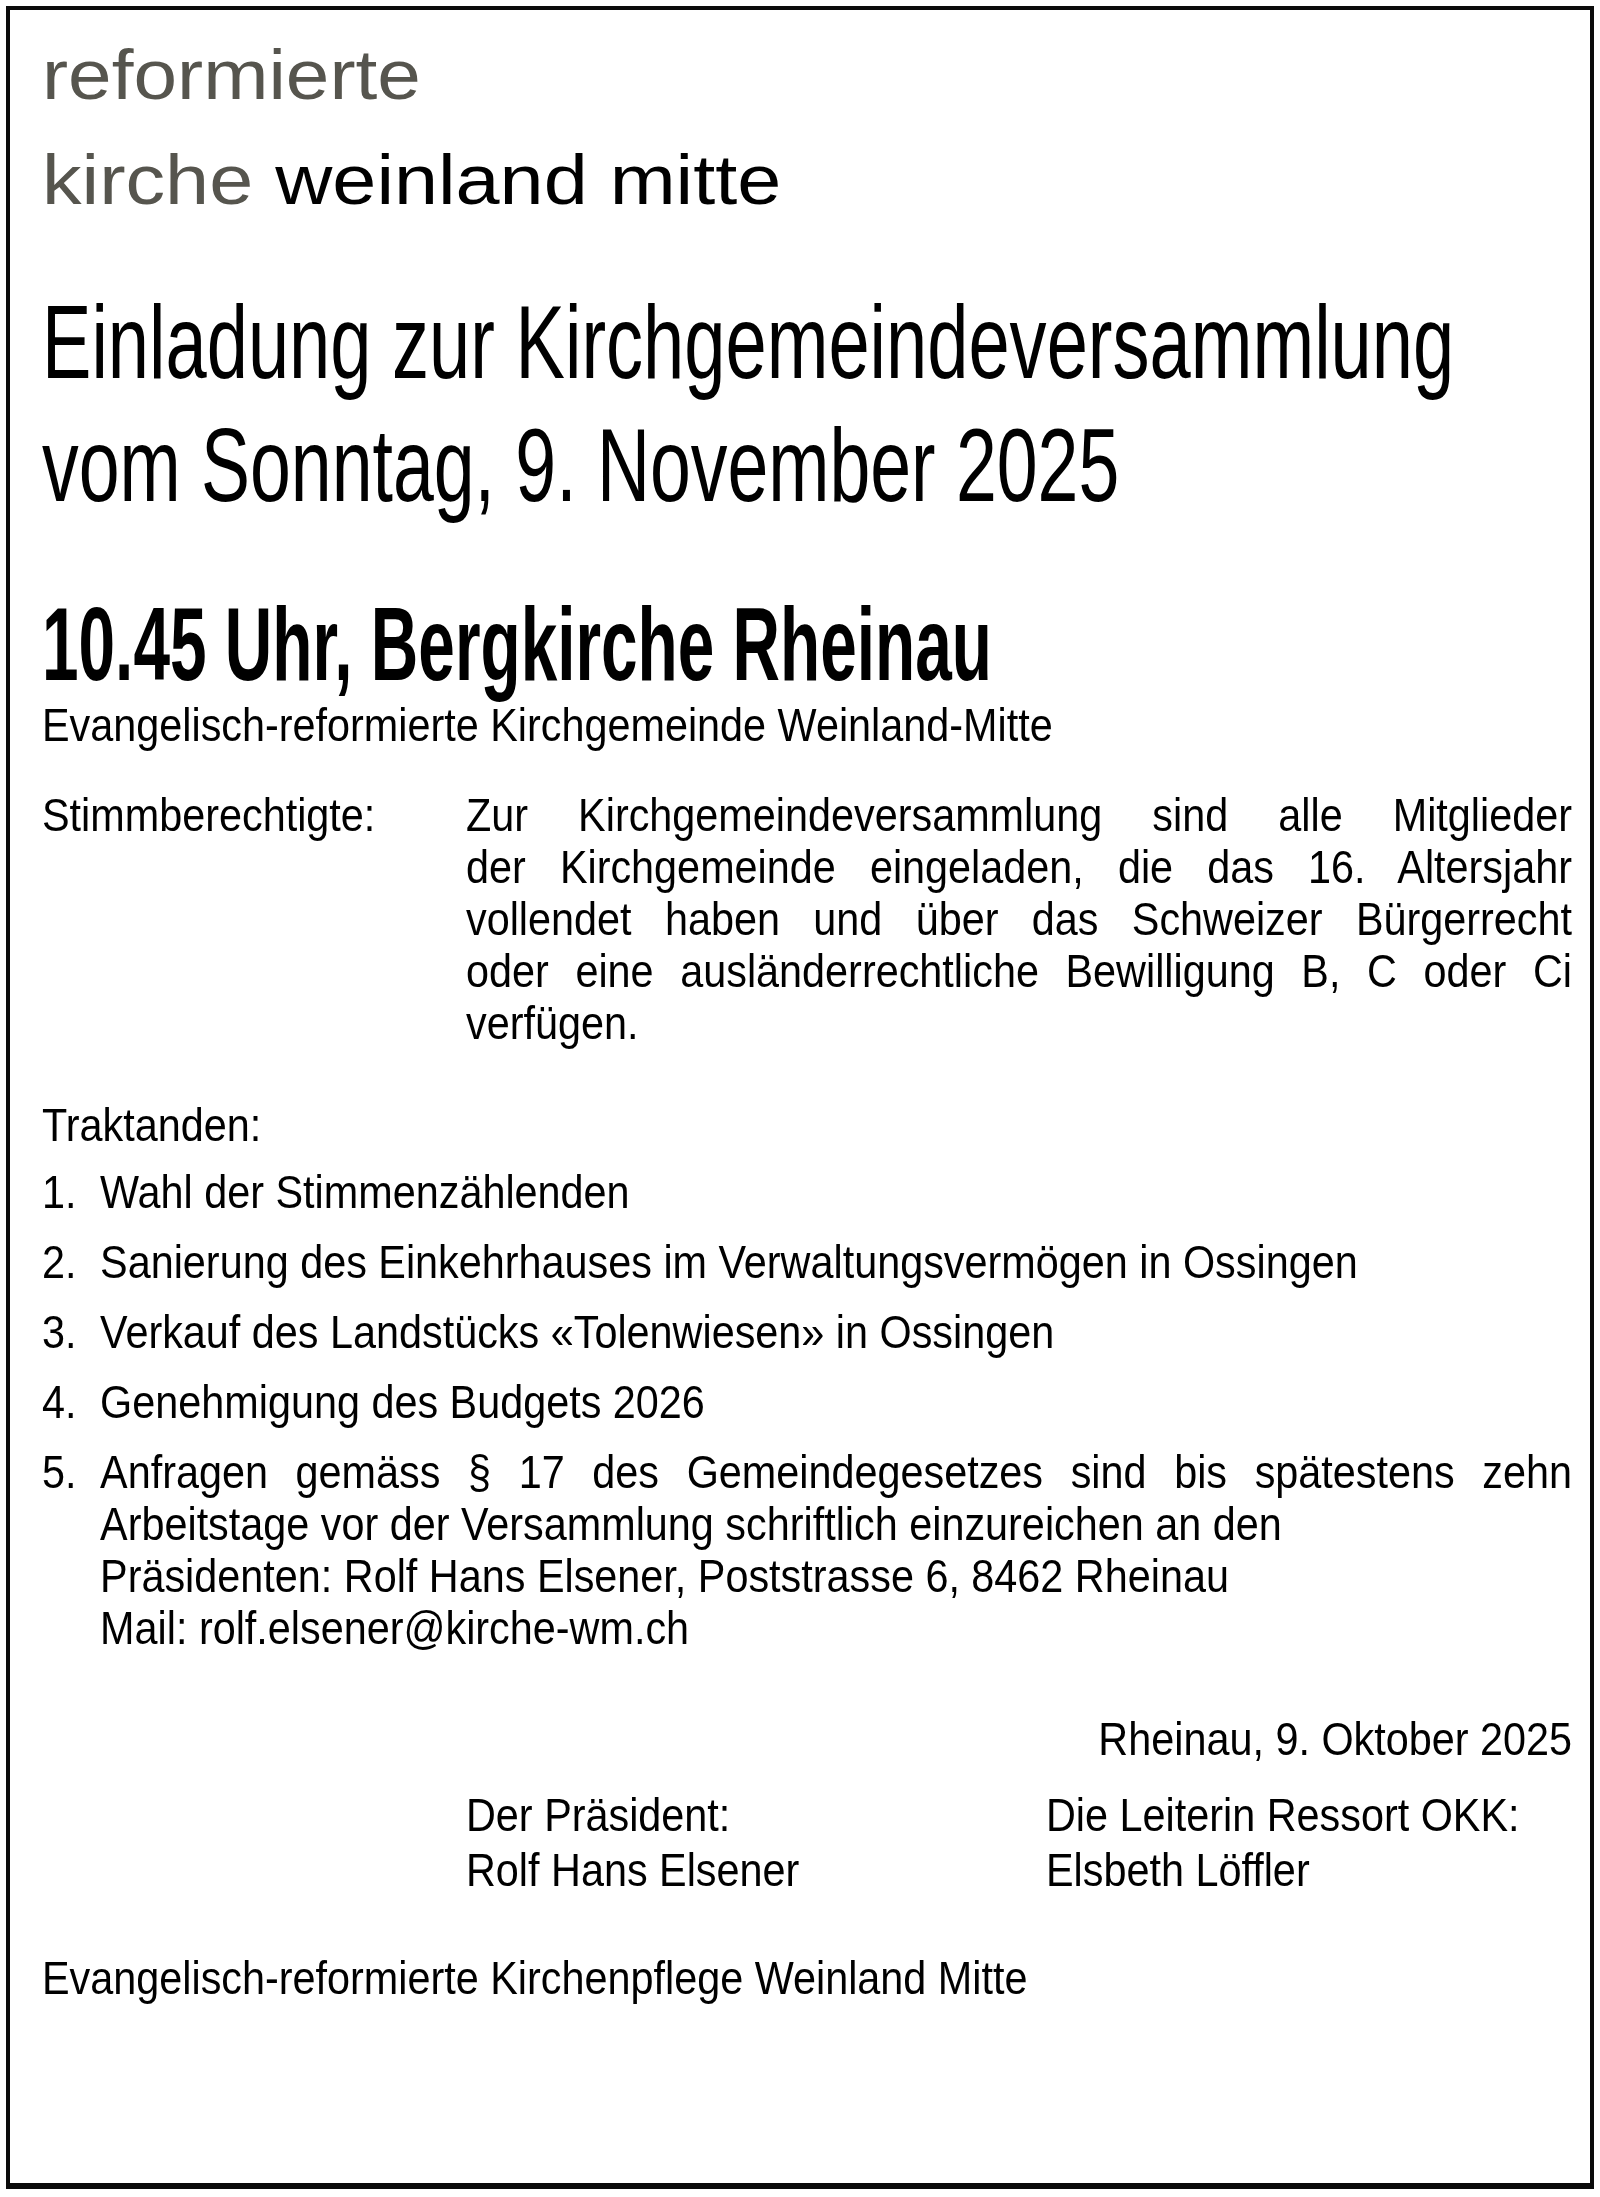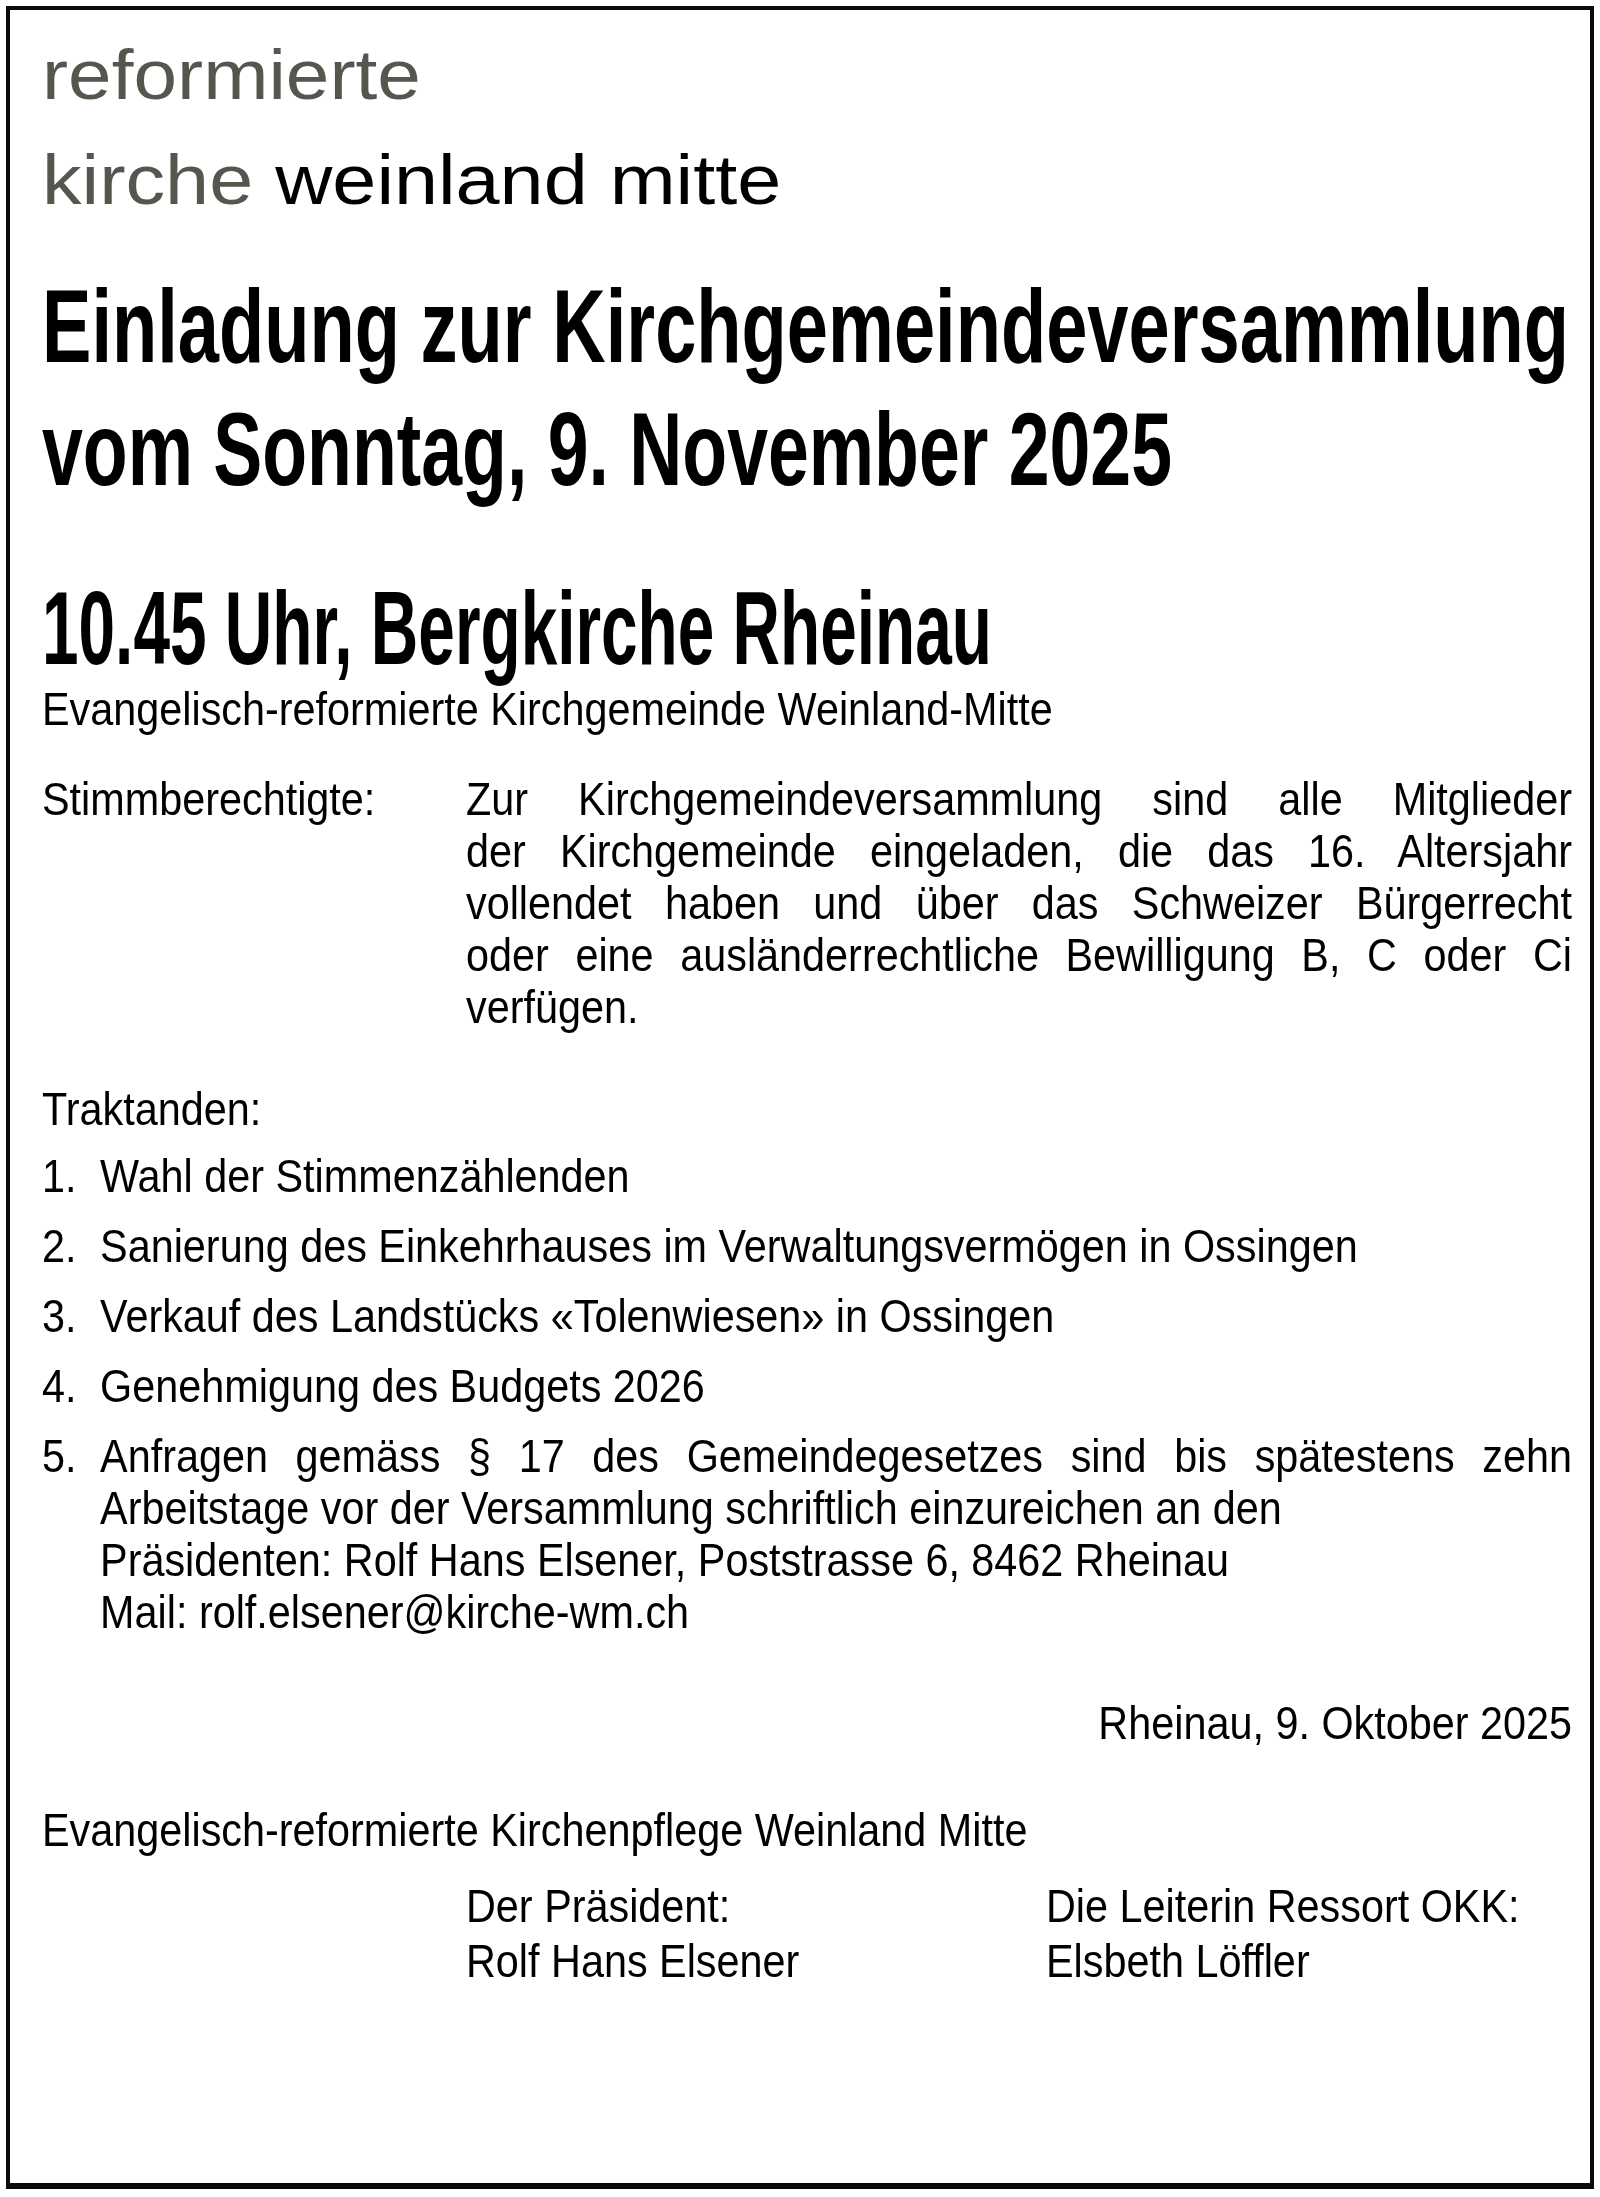--- a/index.html
+++ b/index.html
@@ -27,21 +27,21 @@
   
   .cx { display: block; transform: scaleX(0.88); transform-origin: 0 0; width: 113.64%; }
   .just { text-align: justify; text-align-last: justify; }
   .b { font-weight: normal; }
 
   
   .logo { margin-top: 23px; font-size: 70px; line-height: 105px; }
   .logo .gray { color: #56554e; }
 
   
-  .title { margin-top: 32px; font-size: 104px; line-height: 123px; font-weight: bold; }
+  .title { margin-top: 48px; font-size: 104px; line-height: 123px; font-weight: normal; }
   .subtitle { margin-top: 64px; font-size: 104px; line-height: 106px; font-weight: bold; }
 
   
   .body-txt { font-size: 47px; }
   .line { line-height: 52px; }
 
   .intro { margin-top: 2px; }
   .elig { margin-top: 38px; display: flex; }
   .elig-label { flex: 0 0 424px; }
   .elig-body { flex: 1 1 auto; min-width: 0; }
@@ -131,29 +131,29 @@
     <div class="line cx cont">Arbeitstage vor der Versammlung schriftlich einzureichen an den</div>
     <div class="line cx cont">Präsidenten: Rolf Hans Elsener, Poststrasse 6, 8462 Rheinau</div>
     <div class="line cx cont">Mail: rolf.elsener@kirche-wm.ch</div>
   </div>
 
 
   <div class="body-txt dateline">
     <div class="line cx">Rheinau, 9. Oktober 2025</div>
   </div>
 
-  <div class="body-txt board b">
-    <div class="line cx">Evangelisch-reformierte Kirchenpflege Weinland Mitte</div>
-  </div>
-
   <div class="body-txt sigs">
     <div class="sig-spacer"></div>
     <div class="sig-col1">
       <div class="line cx">Der Präsident:</div>
       <div class="line cx">Rolf Hans Elsener</div>
     </div>
     <div class="sig-col2">
       <div class="line cx">Die Leiterin Ressort OKK:</div>
       <div class="line cx">Elsbeth Löffler</div>
     </div>
   </div>
 
+  <div class="body-txt board b">
+    <div class="line cx">Evangelisch-reformierte Kirchenpflege Weinland Mitte</div>
+  </div>
+
 </div>
 
 </body></html>

